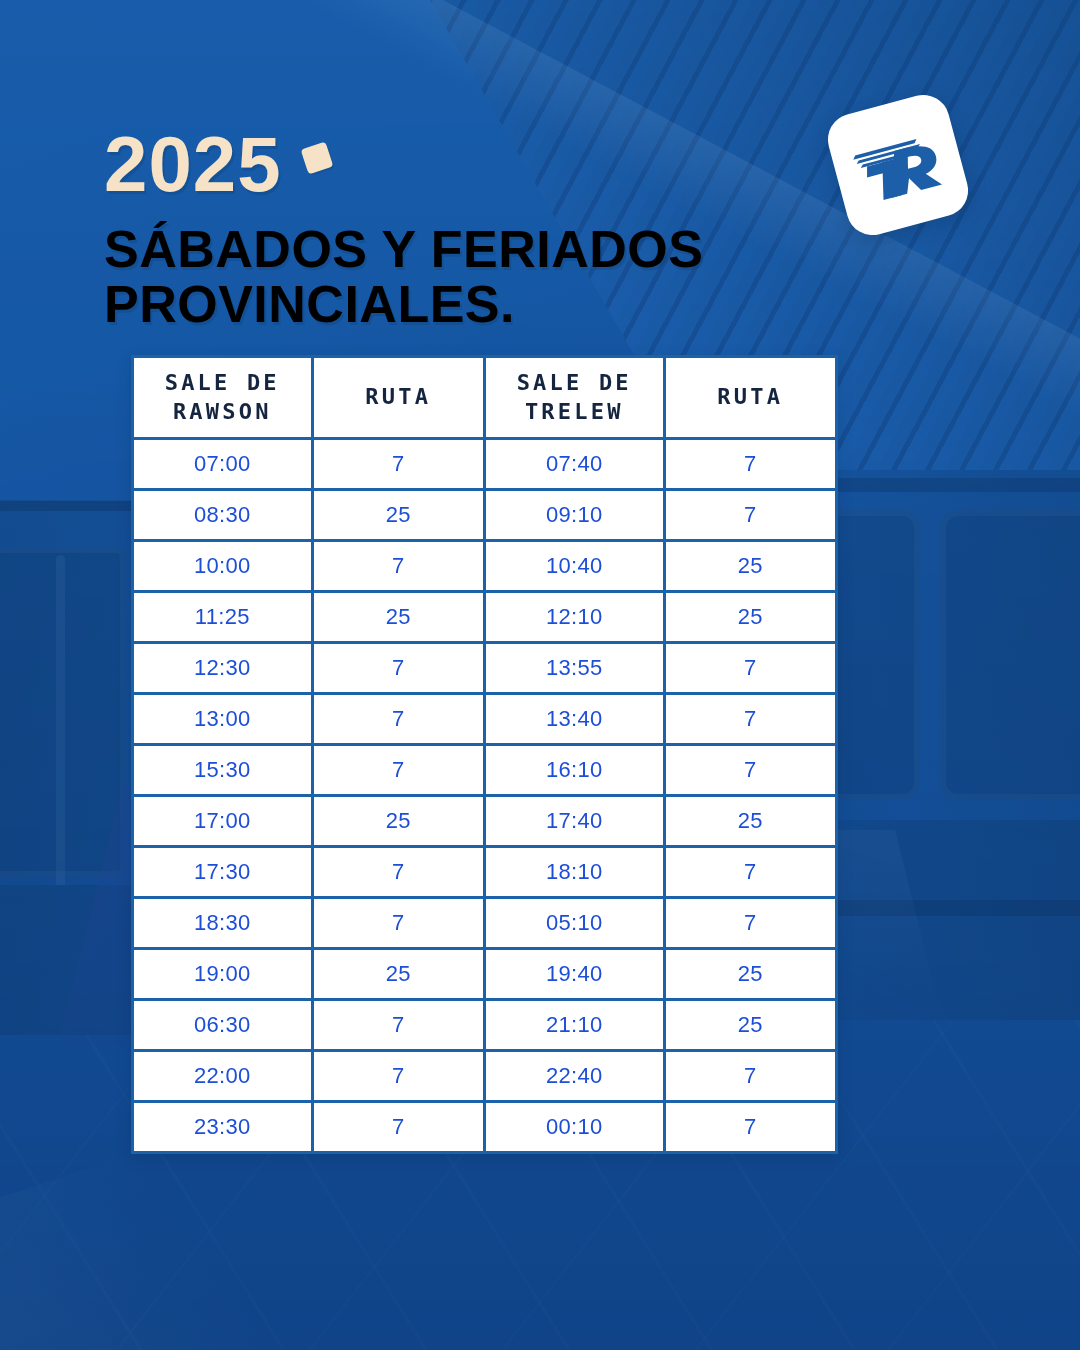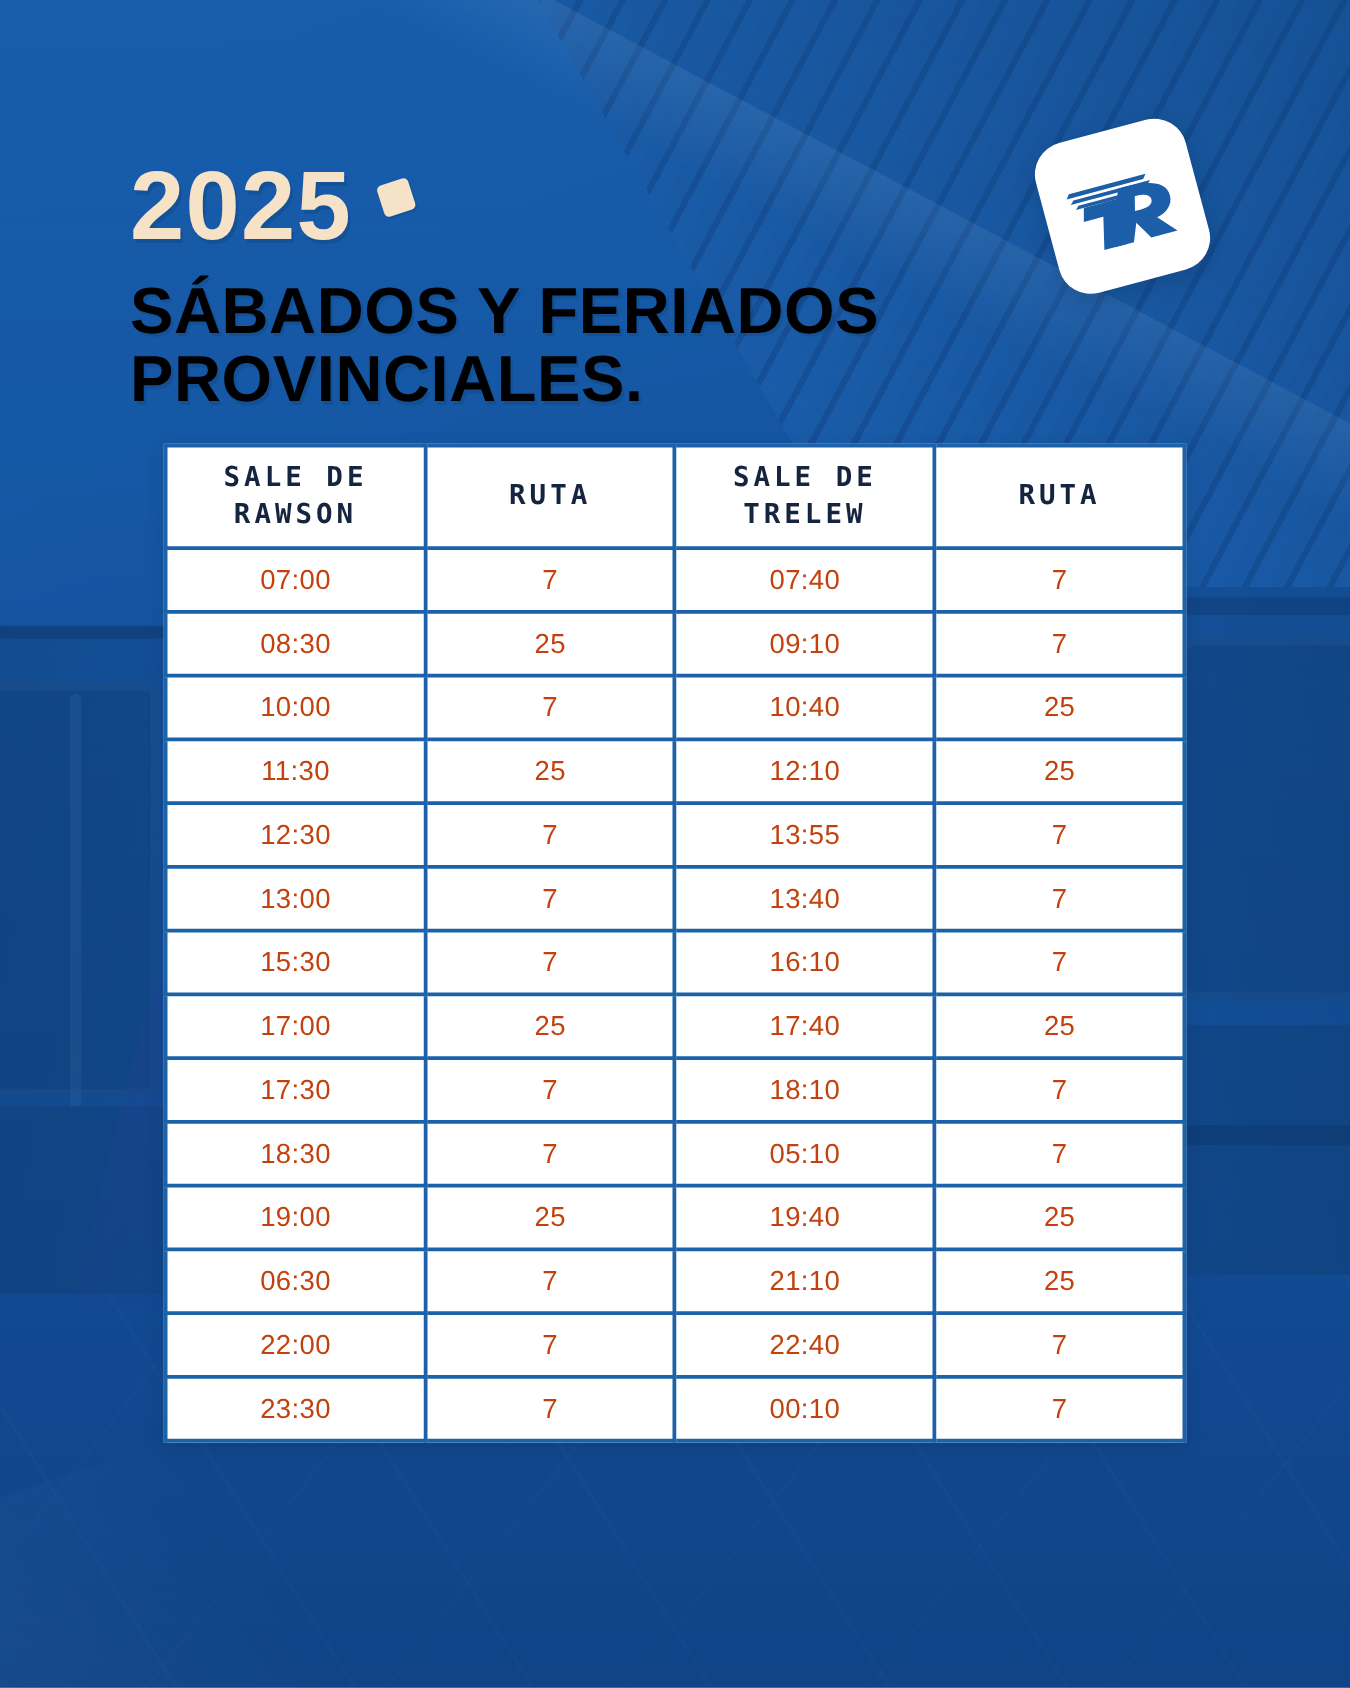--- a/index.html
+++ b/index.html
@@ -204,21 +204,21 @@
     transform: rotate(-15deg);
     box-shadow: 0 6px 18px rgba(8,42,80,.25);
     display: flex; align-items: center; justify-content: center;
   }
   .logo svg { width: 88px; height: 62px; display: block; transform: translateY(2px); }
 
   
   .sched-wrap {
     position: absolute;
     left: 131px; top: 355px;
-    width: 818px;
+    width: 707px;
   }
   table.sched {
     width: 100%;
     border-collapse: collapse;
     background: #ffffff;
     box-shadow: 0 4px 14px rgba(8,40,78,.18);
     table-layout: fixed;
   }
   table.sched th,
   table.sched td {
@@ -237,21 +237,21 @@
     color: #16253f;
     font-family: "DejaVu Sans Mono", "Liberation Mono", monospace;
     font-stretch: condensed;
     text-transform: uppercase;
   }
   table.sched td {
     height: 51px;
     font-size: 22px;
     font-weight: 400;
     letter-spacing: .3px;
-    color: #c2410c;
+    color: #1d4ed8;
     font-family: "Liberation Sans", sans-serif;
   }
   table.sched col.c-time { width: 25.5%; }
   table.sched col.c-ruta { width: 24.5%; }
 </style>
 </head>
 <body>
 
 <div id="poster">
 
@@ -347,21 +347,21 @@
               <td>09:10</td>
               <td>7</td>
             </tr>
             <tr>
               <td>10:00</td>
               <td>7</td>
               <td>10:40</td>
               <td>25</td>
             </tr>
             <tr>
-              <td>11:30</td>
+              <td>11:25</td>
               <td>25</td>
               <td>12:10</td>
               <td>25</td>
             </tr>
             <tr>
               <td>12:30</td>
               <td>7</td>
               <td>13:55</td>
               <td>7</td>
             </tr>

